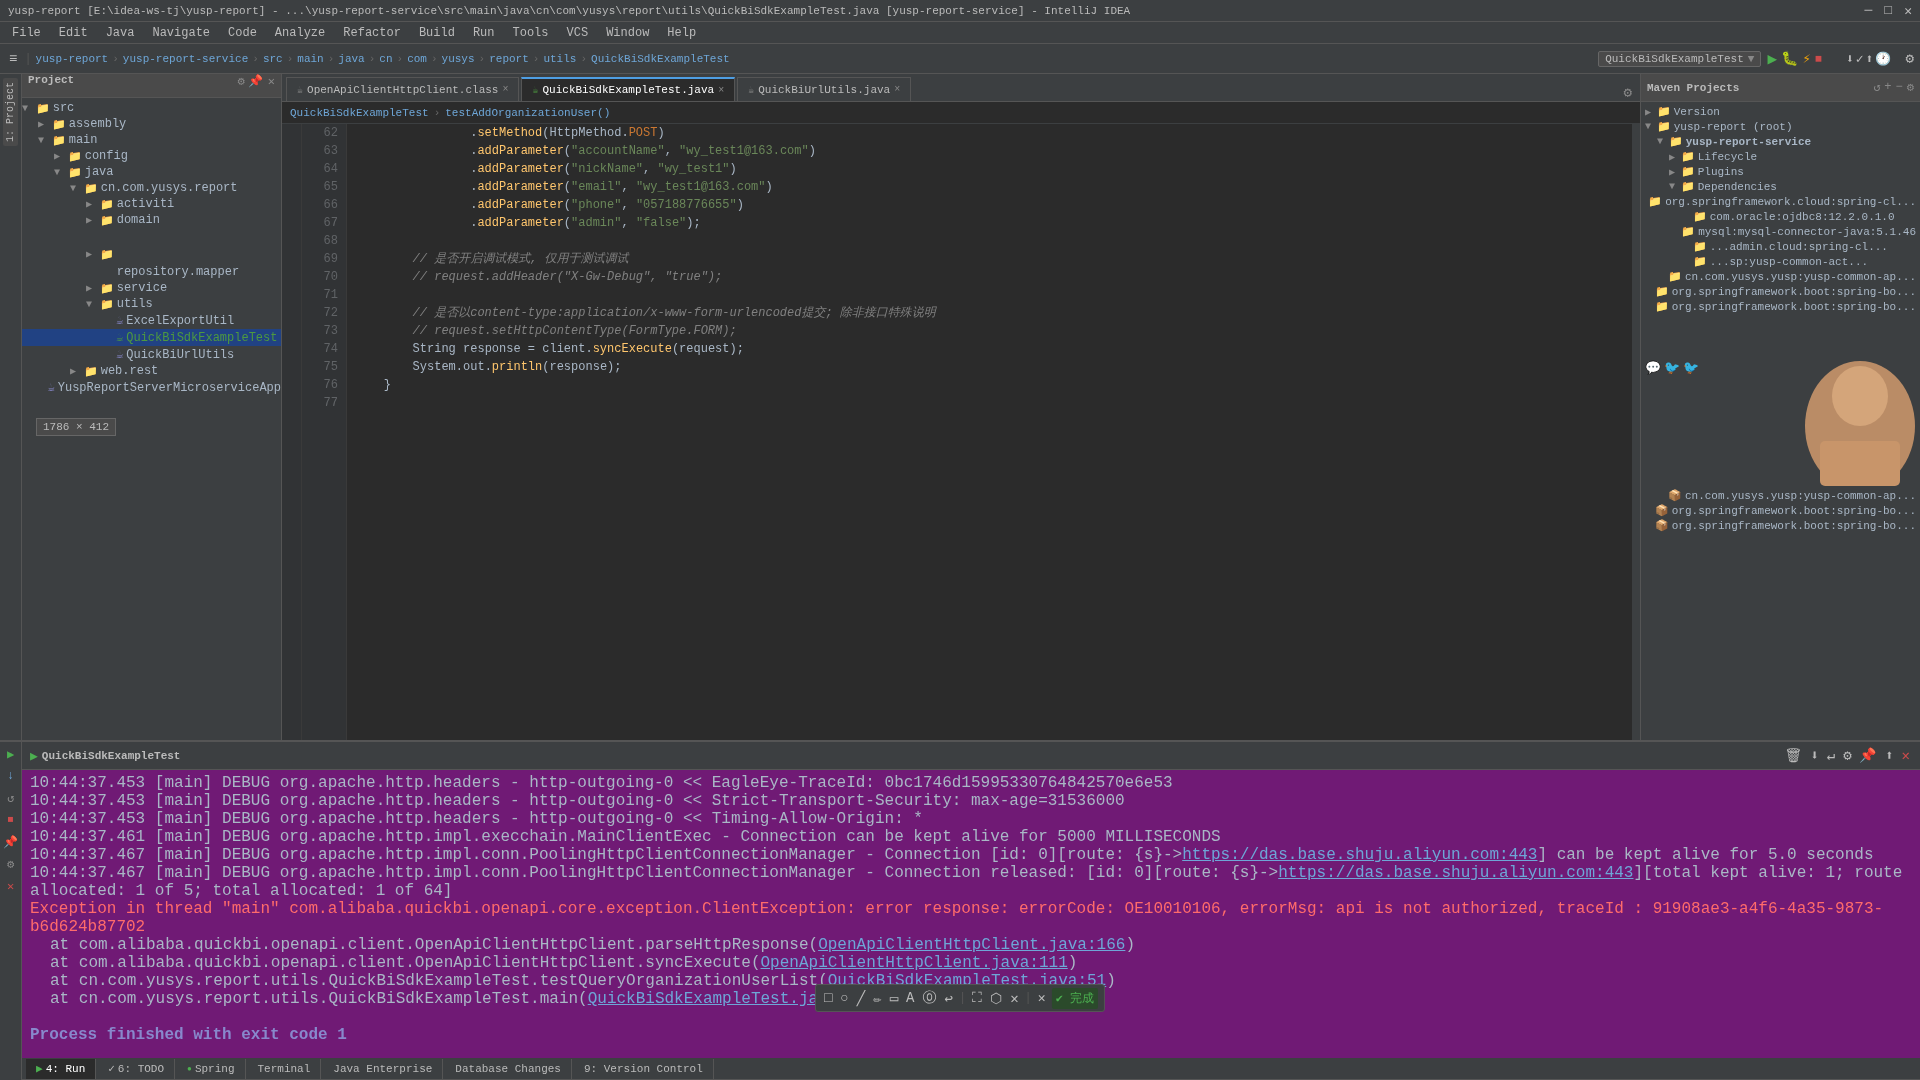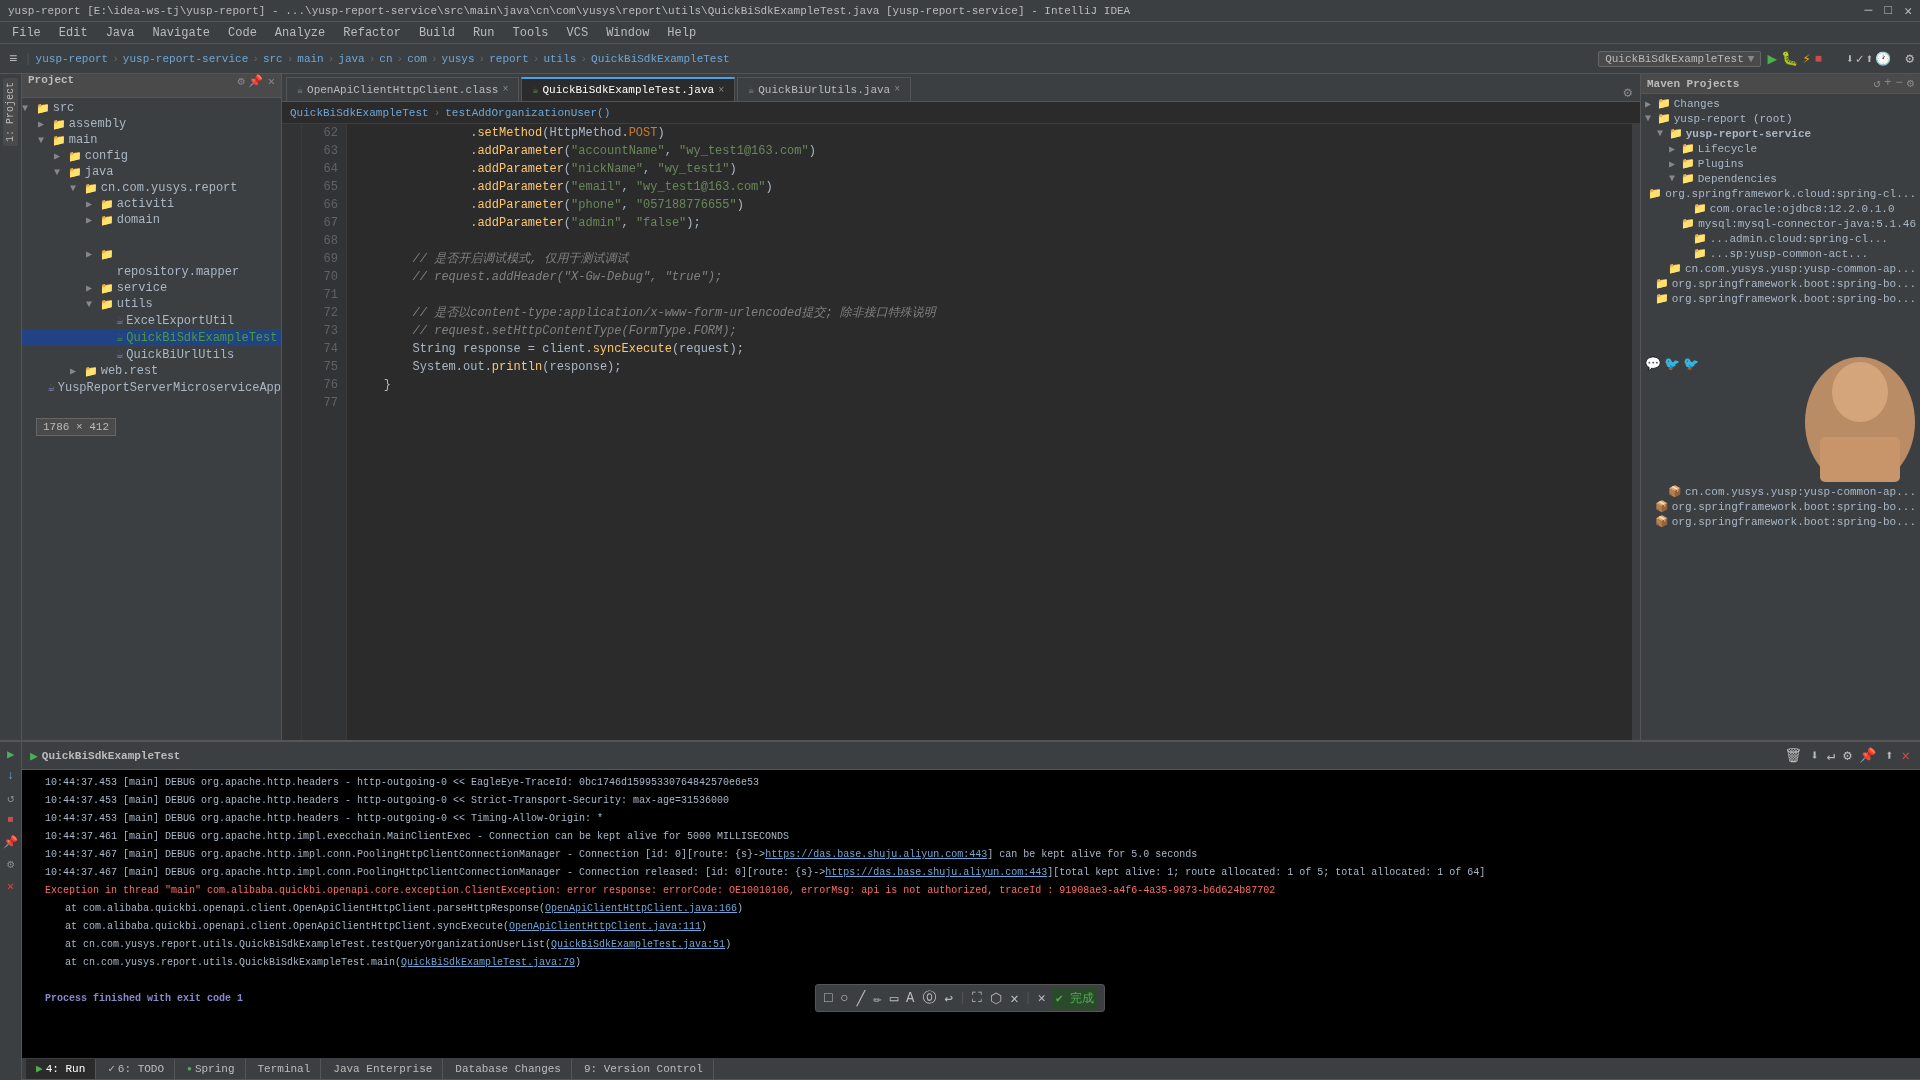--- a/index.html
+++ b/index.html
@@ -176,21 +176,21 @@
     
     #right-panel {
       width: 280px;
       background: #3c3f41;
       border-left: 1px solid #555;
       display: flex;
       flex-direction: column;
       overflow: hidden;
     }
     #maven-header {
-      height: 20px;
+      height: 28px;
       background: #4a4a4a;
       display: flex;
       align-items: center;
       justify-content: space-between;
       padding: 0 6px;
       border-bottom: 1px solid #555;
     }
     #maven-title {
       font-size: 11px;
       color: #bbb;
@@ -225,24 +225,24 @@
       background: #3c3f41;
       display: flex;
       align-items: center;
       justify-content: space-between;
       padding: 0 8px;
       border-bottom: 1px solid #555;
     }
     #run-output {
       flex: 1;
       overflow-y: auto;
-      padding: 4px 23px;
-      font-size: 10px;
+      padding: 4px 8px;
+      font-size: 16px;
       line-height: 18px;
-      background: #000000;
+      background: #701a75;
     }
     .log-debug { color: #a9b7c6; }
     .log-link { color: #6ea6d7; text-decoration: underline; cursor: pointer; }
     .log-exception { color: #ff6b6b; }
     .log-stacktrace { color: #a9b7c6; padding-left: 20px; }
     .log-process { color: #8888cc; font-weight: bold; }
     .gutter-icon {
       width: 16px;
       height: 16px;
       color: #888;
@@ -653,21 +653,21 @@
           <span style="color:#888;cursor:pointer;font-size:12px;">+</span>
           <span style="color:#888;cursor:pointer;font-size:12px;">−</span>
           <span style="color:#888;cursor:pointer;font-size:12px;">⚙</span>
         </div>
       </div>
       <div id="maven-content">
 
       <div class="maven-item">
             <span style="display:inline-block;width:12px;font-size:10px;color:#888;">▶</span>
             <span style="margin-right:3px;font-size:11px;">📁</span>
-            <span style="font-size:11px;color:#a9b7c6;">Changes</span>
+            <span style="font-size:11px;color:#a9b7c6;">Version</span>
           </div>
           <div class="maven-item">
             <span style="display:inline-block;width:12px;font-size:10px;color:#888;">▼</span>
             <span style="margin-right:3px;font-size:11px;">📁</span>
             <span style="font-size:11px;color:#a9b7c6;">yusp-report (root)</span>
           </div>
           <div class="maven-item">
             <span style="display:inline-block;width:12px;"></span>
             <span style="display:inline-block;width:12px;font-size:10px;color:#888;">▼</span>
             <span style="margin-right:3px;font-size:11px;">📁</span>

